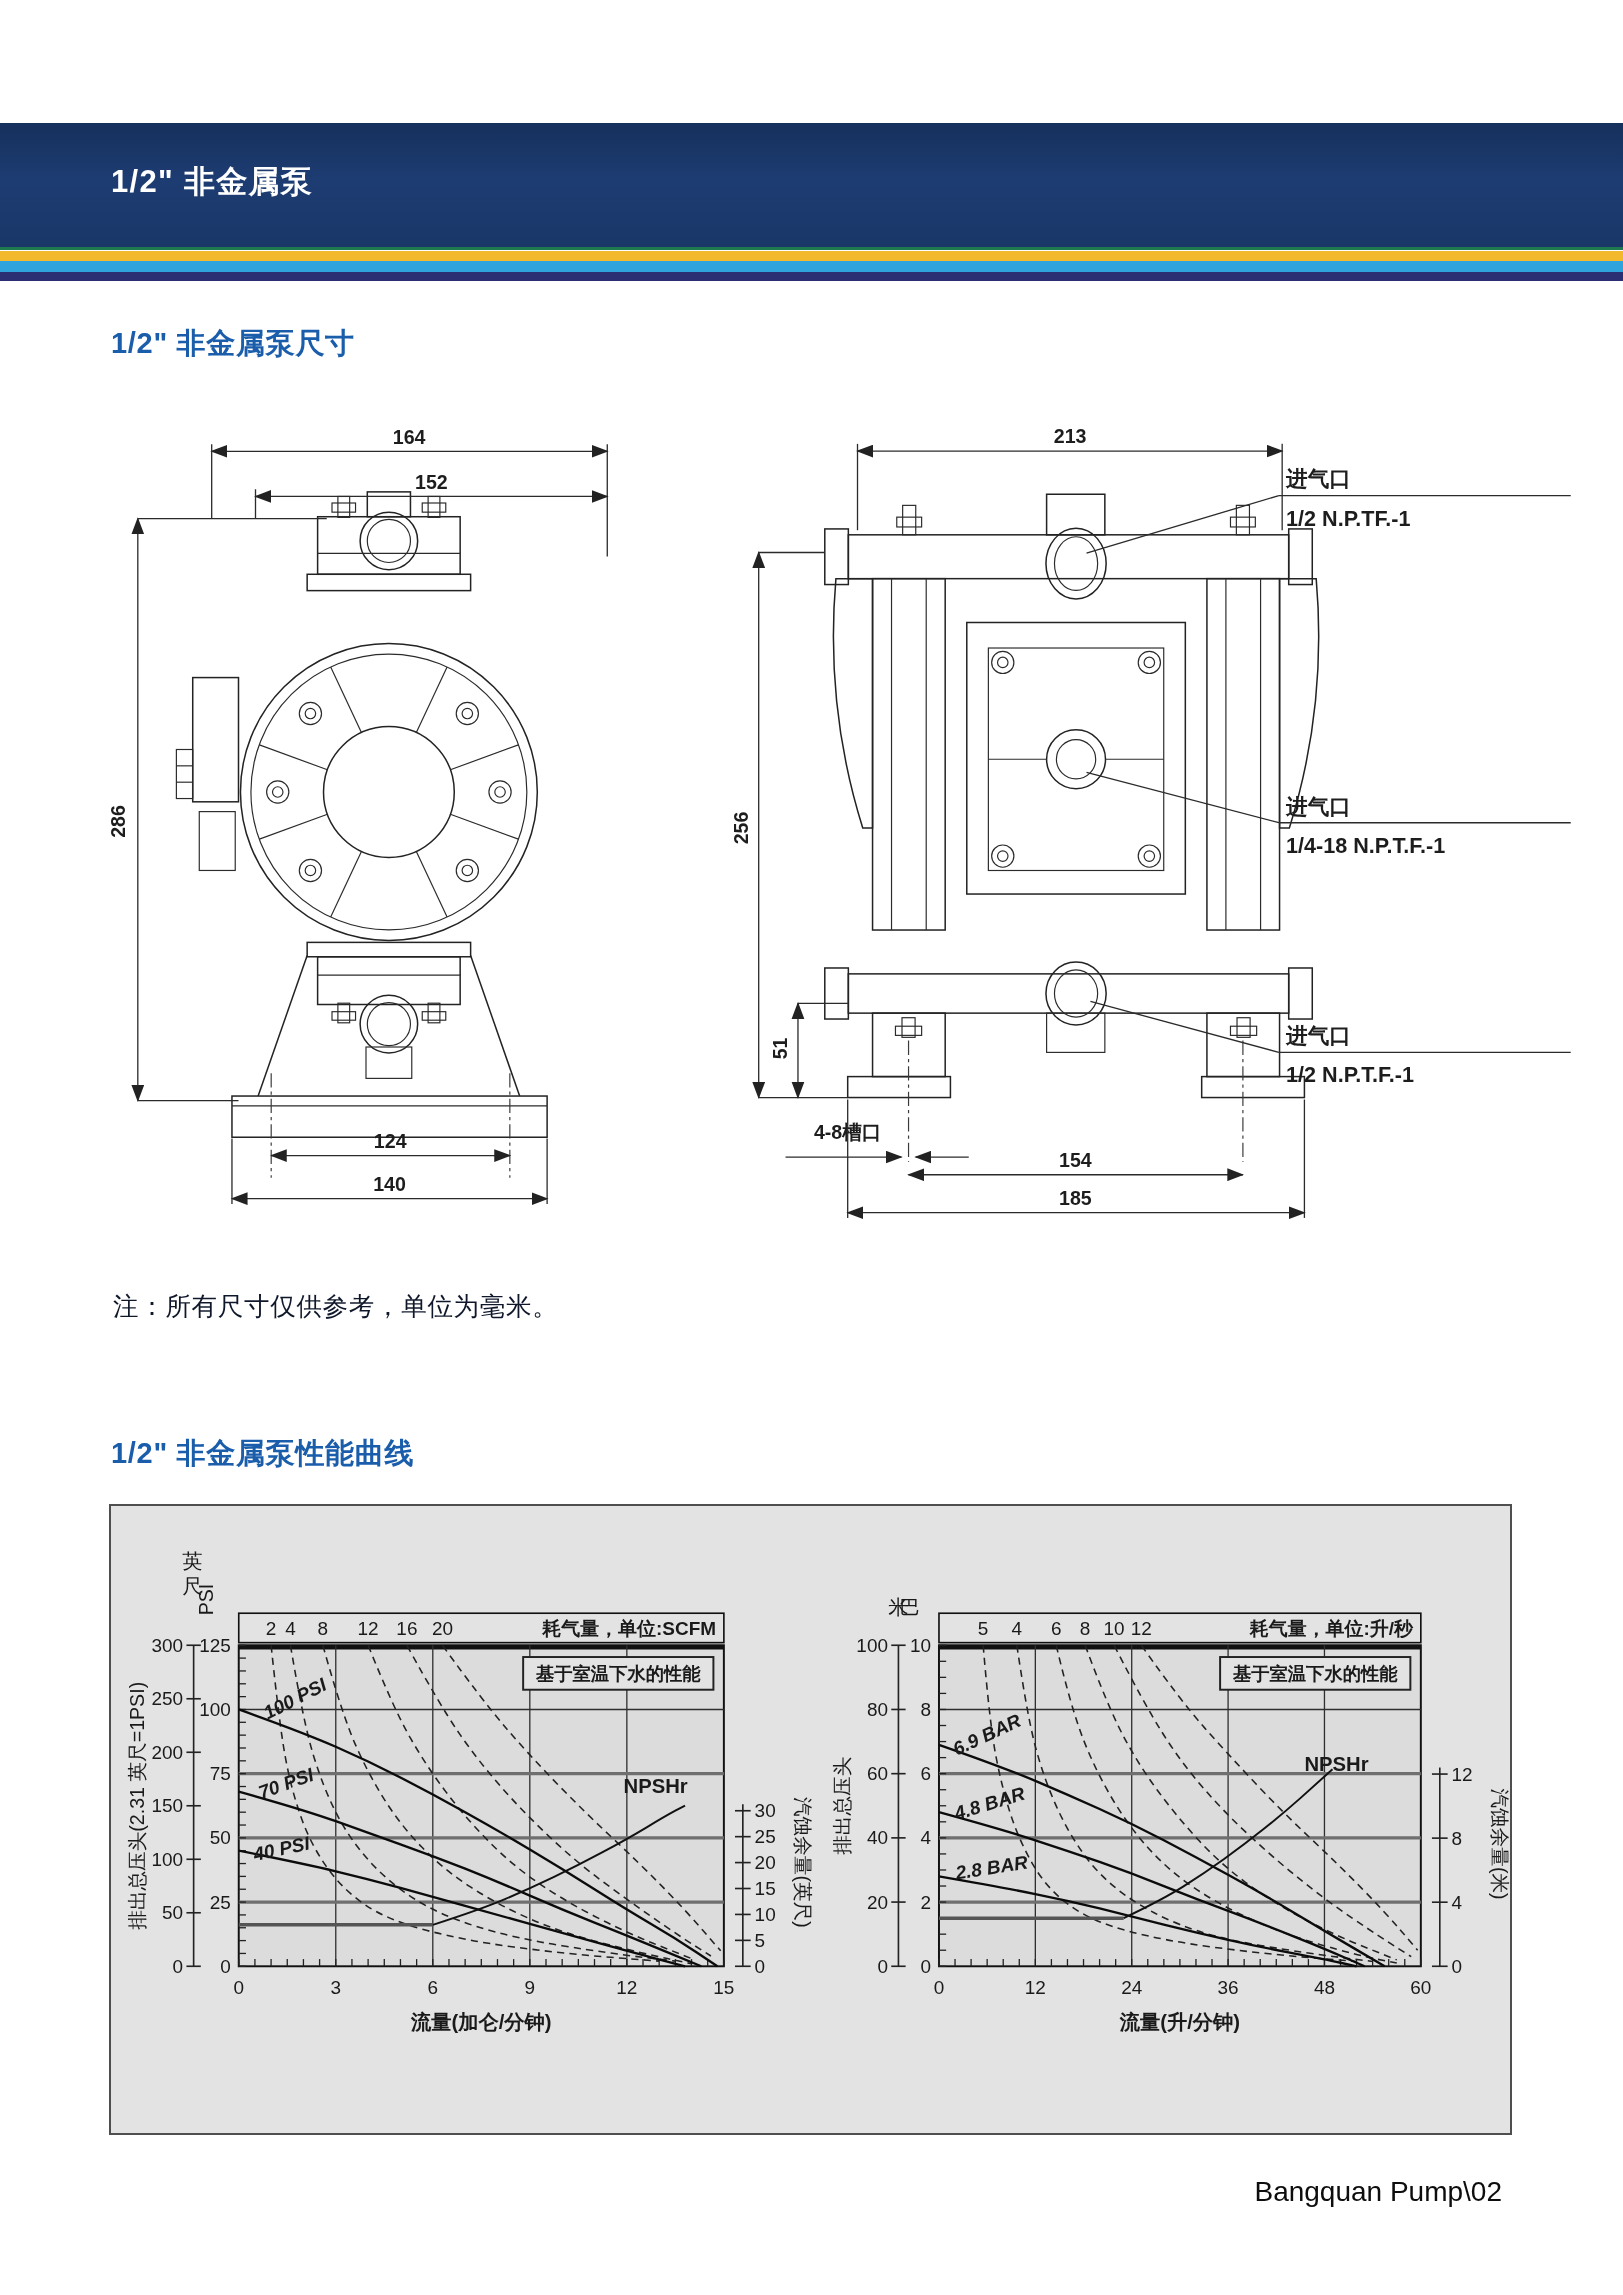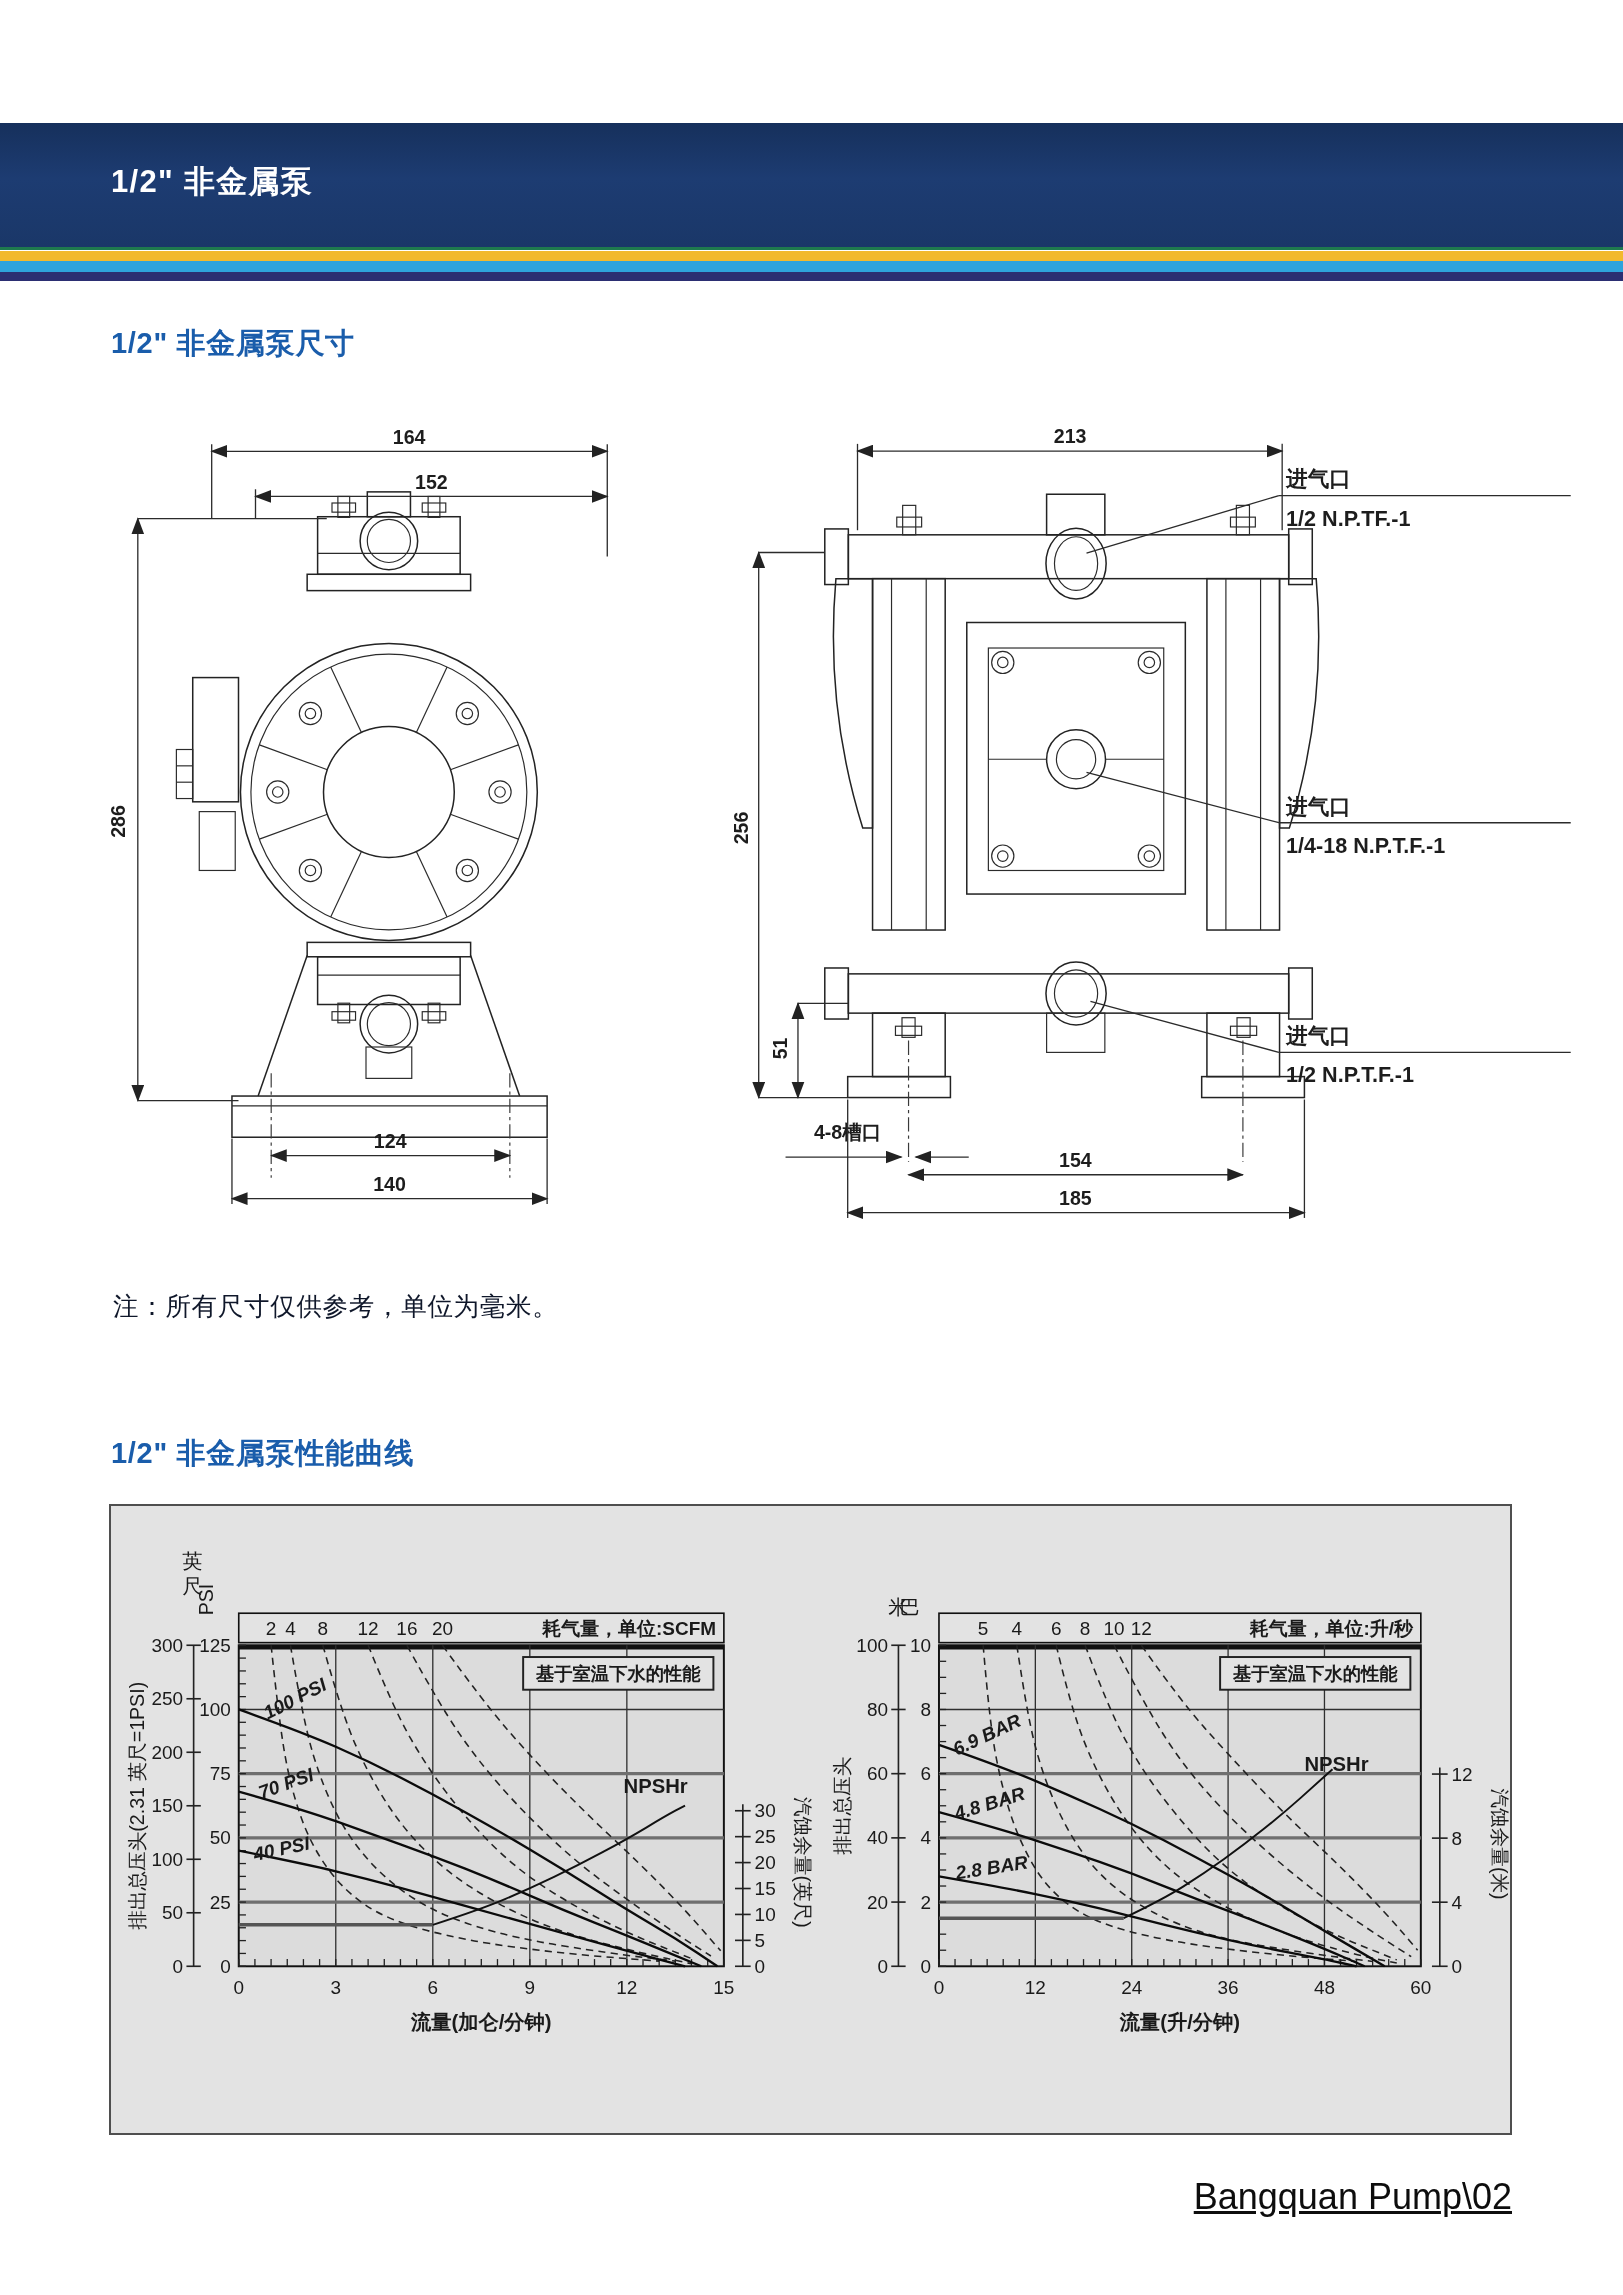--- a/index.html
+++ b/index.html
@@ -9,21 +9,21 @@
     background:linear-gradient(180deg,#16305c 0%,#1d3c72 45%,#1a3768 100%);}
   .header-title{position:absolute;left:111px;top:38px;color:#fff;font-size:31px;font-weight:bold;letter-spacing:1.3px;}
   .stripe{position:absolute;left:0;width:1623px;}
   .stripe.green{top:247px;height:3.3px;background:#1e7a4e;}
   .stripe.yellow{top:251px;height:10.5px;background:#f2b92d;}
   .stripe.lblue{top:261px;height:11px;background:#2ea3dc;}
   .stripe.navy2{top:272px;height:9.2px;background:#2b2e72;}
   .section-title{position:absolute;left:111px;color:#1a5dab;font-size:29px;font-weight:bold;letter-spacing:0.7px;}
   .note-line{position:absolute;left:113px;top:1259px;color:#0f172a;font-size:25.5px;font-weight:400;letter-spacing:0.7px;margin-top:30px;}
   .panel{position:absolute;left:109px;top:1504px;width:1403px;height:631px;background:#e3e3e3;border:2px solid #4f4f4f;box-sizing:border-box;}
-  .footer{position:absolute;right:111px;top:2176px;color:#0d0d0d;font-size:36px;text-decoration:underline;}
+  .footer{position:absolute;right:121px;top:2176px;color:#0d0d0d;font-size:28px;}
   svg text{font-family:"Liberation Sans",sans-serif;fill:#1a1a1a;}
   .draw line,.draw path,.draw rect,.draw circle,.draw ellipse{vector-effect:none;}
   .draw .geo{fill:none;stroke:#232323;stroke-width:2.3;}
   .draw .geo-thin{fill:none;stroke:#2b2b2b;stroke-width:1.8;}
   .draw .dim{stroke:#2b2b2b;stroke-width:2;fill:none;}
   .draw .cl{stroke:#3a3a3a;stroke-width:1.8;stroke-dasharray:22 6 5 6;fill:none;}
   .draw .dimtxt{font-size:30px;fill:#1d1d1d;font-weight:600;text-anchor:middle;}
   .draw .calltxt{font-size:33px;fill:#1d1d1d;font-weight:600;}
 </style>
 </head>

